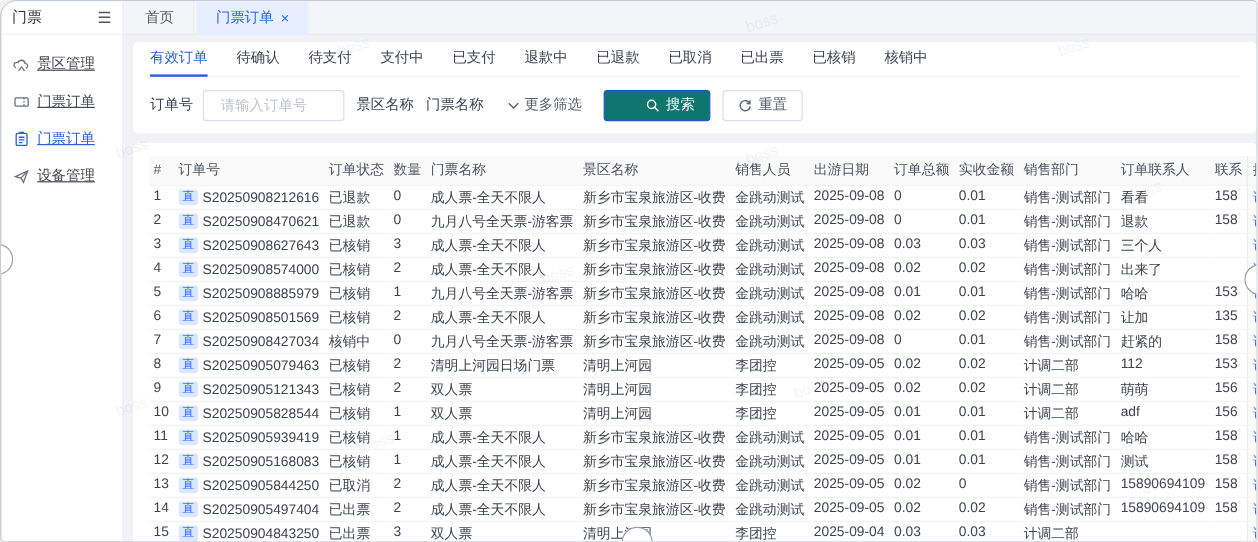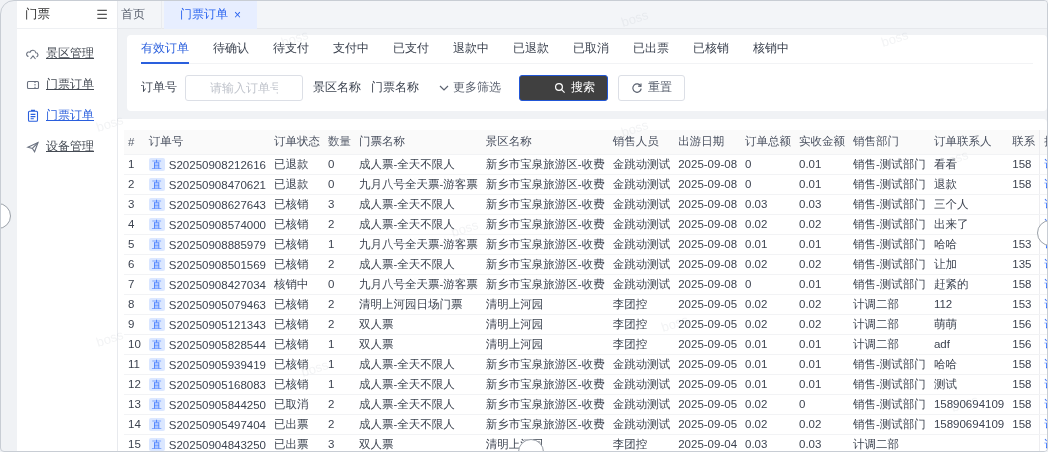--- a/index.html
+++ b/index.html
@@ -2,21 +2,21 @@
 <html><head>
 <meta charset="utf-8">
 <style>
   * { box-sizing: border-box; margin: 0; padding: 0; }
   html,body { width:1048px; height:452px; overflow:hidden; }
   body { font-family:"Liberation Sans","DejaVu Sans",sans-serif; font-size:12px; color:#333;
          background:#f0f2f5; position:relative; }
   #screen { position:absolute; inset:0; border:1px solid #c8cdd4; border-radius:14px 4px 4px 4px; overflow:hidden; }
 
   
-  .sidebar { position:absolute; left:16px; top:0; bottom:0; width:101px; background:#fff;
+  .sidebar { position:absolute; left:1px; top:0; bottom:0; width:101px; background:#fff;
              border-right:1px solid #e8eaee; z-index:3; }
   .side-header { height:28px; display:flex; align-items:center; justify-content:space-between;
                  padding:0 9px 0 8px; border-bottom:1px solid #eef0f3; }
   .side-title { font-size:12.5px; color:#333; }
   .menu-icon { color:#555; font-size:13px; cursor:pointer; line-height:1; }
   .side-menu { padding-top:9px; }
   .side-item { height:31px; display:flex; align-items:center; gap:6px; padding:0 0 0 9px;
                color:#454b54; cursor:pointer; }
   .side-item .sicon { width:14px; height:14px; display:inline-flex; color:#6b7280; }
   .side-item .sicon svg { width:14px; height:14px; }
@@ -27,37 +27,37 @@
   
   .main { position:absolute; left:102px; top:0; right:0; bottom:0; }
   .tabbar { height:28px; display:flex; align-items:center; gap:2px; padding-left:2px;
             background:#f3f5f8; border-bottom:1px solid #e6e8ec; }
   .vtab { height:28px; display:flex; align-items:center; gap:6px; padding:0 16px; font-size:12px;
           color:#5b6270; cursor:pointer; border-right:1px solid #e9ebef; }
   .vtab.active { background:#e7eeff; color:#2a64f0; border-right:none; }
   .tab-close { font-size:12px; color:#2a64f0; cursor:pointer; line-height:1; }
 
   .panel { background:#fff; border-radius:4px; }
-  .panel1 { margin:6px 0 0 24px; padding:0 14px; }
+  .panel1 { margin:6px 0 0 8px; padding:0 14px; }
   .status-tabs { height:29px; display:flex; align-items:center; gap:24px; border-bottom:1px solid #f2f3f5; }
   .stab { height:29px; display:flex; align-items:center; font-size:12px; color:#3c4350;
           cursor:pointer; border-bottom:2px solid transparent; white-space:nowrap; }
   .stab.active { color:#2a5fdd; border-bottom-color:#2a5fdd; }
   .filter-row { height:47px; display:flex; align-items:center; gap:10px; }
   .ffield { display:flex; align-items:center; gap:8px; margin-right:10px; }
   .flabel { color:#3c4350; white-space:nowrap; }
   .ffield input { width:118px; height:26px; border:1px solid #dcdfe6; border-radius:3px;
-                  padding:0 24px; font-size:12px; color:#333; font-family:inherit; outline:none; }
+                  padding:0 14px; font-size:12px; color:#333; font-family:inherit; outline:none; }
   .ffield input::placeholder { color:#c0c4cc; }
   .more-filter { display:flex; align-items:center; gap:4px; color:#5b6270; cursor:pointer; margin-right:8px; white-space:nowrap; }
   .more-filter svg { width:10px; height:10px; }
   .btn { height:26px; display:inline-flex; align-items:center; gap:5px; padding:0 12px;
          border-radius:3px; font-size:12px; cursor:pointer; white-space:nowrap; }
   .btn svg { width:12px; height:12px; }
-  .btn-primary { background:#404040; border:1px solid #2156d6; color:#fff;padding-left:34px; }
+  .btn-primary { background:#0f766e; border:1px solid #2156d6; color:#fff;padding-left:34px; }
   .btn-plain { background:#fff; border:1px solid #dcdfe6; color:#5b6270; }
 
   .panel2 { margin:8px 0 0 8px; padding:11px 0 0 13px; position:relative; height:352px; overflow:hidden; }
   table { border-collapse:collapse; table-layout:fixed; font-size:11.5px; }
   th, td { text-align:left; padding:0 4px; white-space:nowrap; overflow:hidden; }
   thead th { height:24px; background:#fafafa; color:#4a5160; font-weight:normal; }
   tbody td { height:20px; color:#3c4350; border-bottom:1px solid #f2f3f5; }
   tbody tr:first-child td { border-top:1px solid #f2f3f5; }
   td.num, th.num { color:#5b6270; }
   .ord-badge { display:inline-block; background:#dbe7ff; color:#3370ff; font-size:10px;

